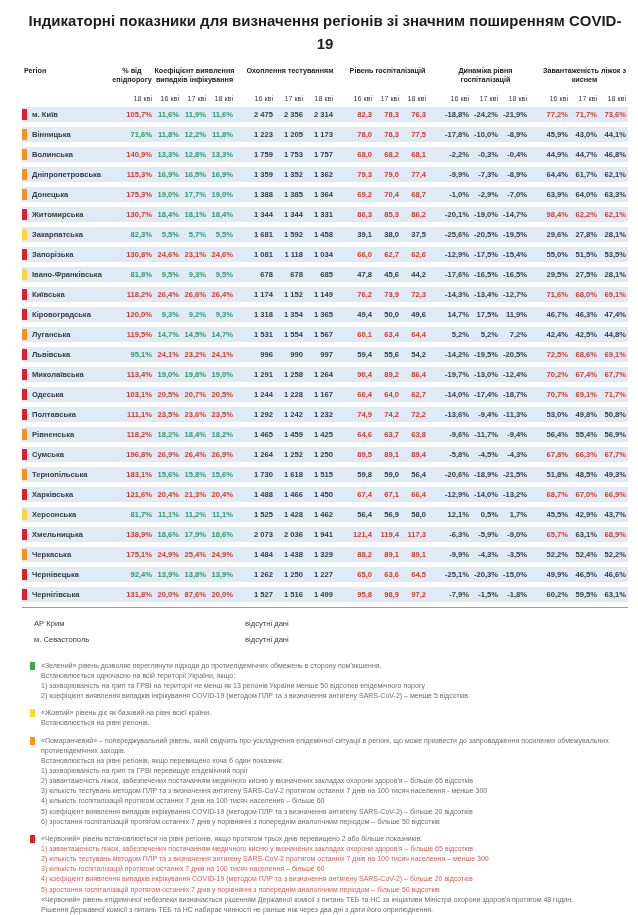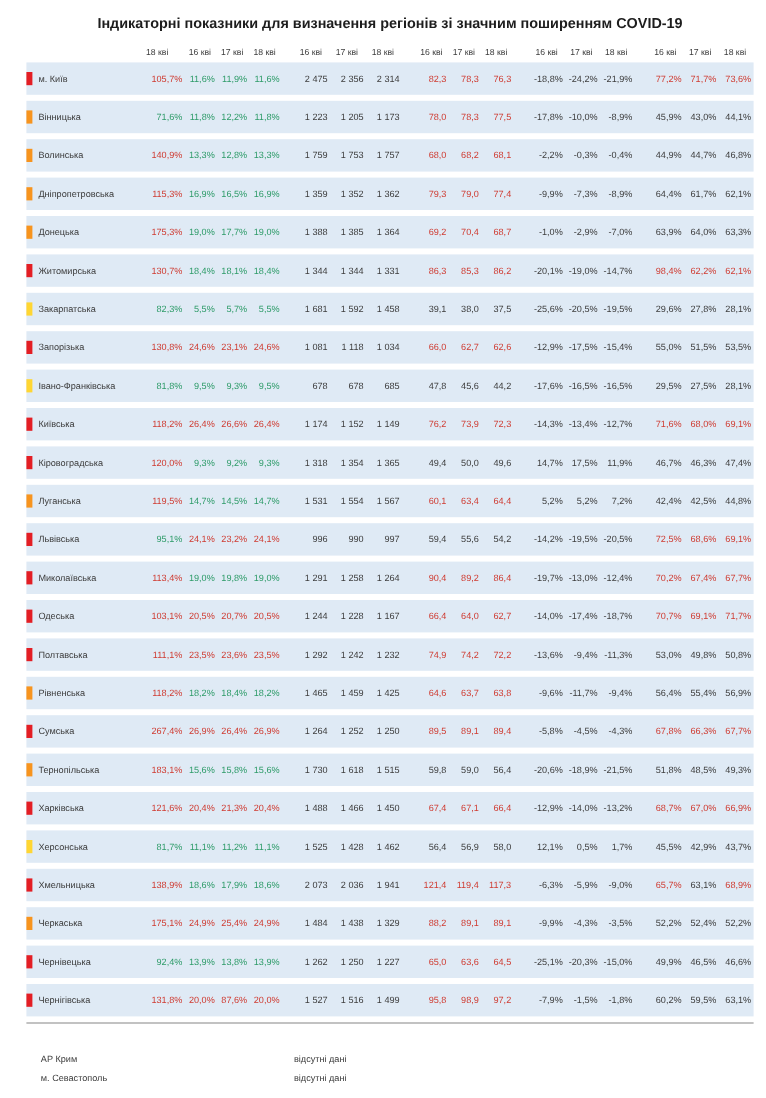--- a/index.html
+++ b/index.html
@@ -2,57 +2,57 @@
 <html lang="uk" style="--red: #e31e24; --orange: #f7941e; --yellow: #ffd633; --green: #39a845; --text_red: #cf3b31; --text_red2: #c9655d; --text_green: #2d9b68; --text_dark: #3c3c3c; --row_bg: #dfeaf5;"><head>
 <meta charset="utf-8">
 <style>
   html,body{margin:0;padding:0;}
   body{
     width:638px;height:915px;overflow:hidden;background:#ffffff;
     font-family:"Liberation Sans","DejaVu Sans",sans-serif;color:#3c3c3c;
   }
   .page{padding:6px 10px 0 22px;}
   .title{
-    text-align:center;font-weight:bold;font-size:12px;line-height:1.5;
+    text-align:center;font-weight:bold;font-size:15px;line-height:1.5;
     color:#1d1d1d;margin:4px 0 11px;
   }
   .grid{
     display:grid;
     grid-template-columns:88px 44px 27px 27px 27px 10px 30px 30px 30px 12px 27px 27px 27px 14px 29px 29px 29px 12px 29px 29px 29px;
     align-items:center;
   }
   
   .hdr-groups{align-items:start;margin-bottom:2px;}
   .hdr-groups .g{font-size:7.2px;font-weight:bold;color:#222;text-align:center;line-height:1.3;}
   .region-h{grid-column:1;font-size:7.2px;font-weight:bold;color:#222;text-align:left;padding-left:2px;}
   .g-epid{grid-column:2}.g-coef{grid-column:3/6}.g-test{grid-column:7/10}
   .g-hosp{grid-column:11/14}.g-dyn{grid-column:15/18}.g-beds{grid-column:19/22}
   .hdr-th{margin-top:3px;}
   .hdr-th .th{justify-self:center;font-size:7.2px;color:#222;
     border-bottom:1.5px solid var(--red);padding:0 3px 2px 3px;min-width:38px;text-align:center;}
   .hdr-th .th.wide{min-width:0;}
   #dates-row{margin-top:9px;margin-bottom:4px;}
-  .date{font-size:7.2px;color:#3c3c3c;text-align:center;padding-right:2px;}
+  .date{font-size:7.2px;color:#3c3c3c;text-align:right;padding-right:2px;}
   
-  .row{background:var(--row_bg);height:27px;margin-bottom:5px;}
+  .row{background:var(--row_bg);height:15px;margin-bottom:5px;font-weight:bold;}
   .cell{font-size:7.6px;}
   .num{text-align:right;padding-right:2px;white-space:nowrap;}
   .region{grid-column:1;display:flex;align-items:center;gap:5px;height:15px;}
   .marker{width:5px;height:11px;flex:0 0 5px;}
   .lv-red{background:var(--red);}.lv-orange{background:var(--orange);}
   .lv-yellow{background:var(--yellow);}.lv-green{background:var(--green);}
   .col-e{grid-column:2}
   .c1{grid-column:3}.c2{grid-column:4}.c3{grid-column:5}
   .t1{grid-column:7}.t2{grid-column:8}.t3{grid-column:9}
   .h1{grid-column:11}.h2{grid-column:12}.h3{grid-column:13}
   .d1{grid-column:15}.d2{grid-column:16}.d3{grid-column:17}
   .b1{grid-column:19}.b2{grid-column:20}.b3{grid-column:21}
   .c-r{color:var(--text_red);}.c-g{color:var(--text_green);}.c-k{color:var(--text_dark);}
   
-  .nodata{border-top:1px solid #9a9a9a;padding-top:21px;margin-top:1px;}
+  .nodata{border-top:1px solid #9a9a9a;padding-top:8px;margin-top:1px;}
   .nodata .grid{height:16px;}
   .nodata .rname{grid-column:1;font-size:7.6px;padding-left:12px;}
   .nodata .note{grid-column:7/15;text-align:left;font-size:7.6px;color:#3c3c3c;}
   
   .legend{margin-top:13px;}
   .legend-block{margin-bottom:7px;}
   .legend-title-row{display:flex;align-items:flex-start;gap:6px;margin-left:8px;}
   .legend-marker{width:5px;height:8px;flex:0 0 5px;margin-top:1px;}
   .legend-text,.legend-lines div{font-size:7px;line-height:1.45;color:#6e6e6e;}
   .legend-lines{padding-left:19px;}
@@ -60,20 +60,29 @@
 </style>
 </head>
 <body>
 
 <div class="page">
   <div class="title">
     <div>Індикаторні показники для визначення регіонів зі значним поширенням COVID-19</div>
   </div>
 
   <div>
+    <div class="grid hdr-groups">
+      <div class="region-h">Регіон</div>
+      <div class="g g-epid">% від епідпорогу</div>
+      <div class="g g-coef">Коефіцієнт виявлення випадків інфікування</div>
+      <div class="g g-test">Охоплення тестуванням</div>
+      <div class="g g-hosp">Рівень госпіталізацій</div>
+      <div class="g g-dyn">Динаміка рівня госпіталізацій</div>
+      <div class="g g-beds">Завантаженість ліжок з киснем</div>
+    </div>
     <div class="grid" id="dates-row">
         <div class="date" style="grid-column: 2;">18 кві</div>
         <div class="date" style="grid-column: 3;">16 кві</div>
         <div class="date" style="grid-column: 4;">17 кві</div>
         <div class="date" style="grid-column: 5;">18 кві</div>
         <div class="date" style="grid-column: 7;">16 кві</div>
         <div class="date" style="grid-column: 8;">17 кві</div>
         <div class="date" style="grid-column: 9;">18 кві</div>
         <div class="date" style="grid-column: 11;">16 кві</div>
         <div class="date" style="grid-column: 12;">17 кві</div>
@@ -477,21 +486,21 @@
       <div class="cell num b1 c-k">56,4%</div>
       <div class="cell num b2 c-k">55,4%</div>
       <div class="cell num b3 c-k">56,9%</div>
     </div>
 
     <div class="grid row">
       <div class="cell region">
         <span class="marker lv-red"></span>
         <span>Сумська</span>
       </div>
-      <div class="cell num col-e c-r">267,4%</div>
+      <div class="cell num col-e c-r">196,8%</div>
       <div class="cell num c1 c-r">26,9%</div>
       <div class="cell num c2 c-r">26,4%</div>
       <div class="cell num c3 c-r">26,9%</div>
       <div class="cell num t1 c-k">1 264</div>
       <div class="cell num t2 c-k">1 252</div>
       <div class="cell num t3 c-k">1 250</div>
       <div class="cell num h1 c-r">89,5</div>
       <div class="cell num h2 c-r">89,1</div>
       <div class="cell num h3 c-r">89,4</div>
       <div class="cell num d1 c-k">-5,8%</div>

